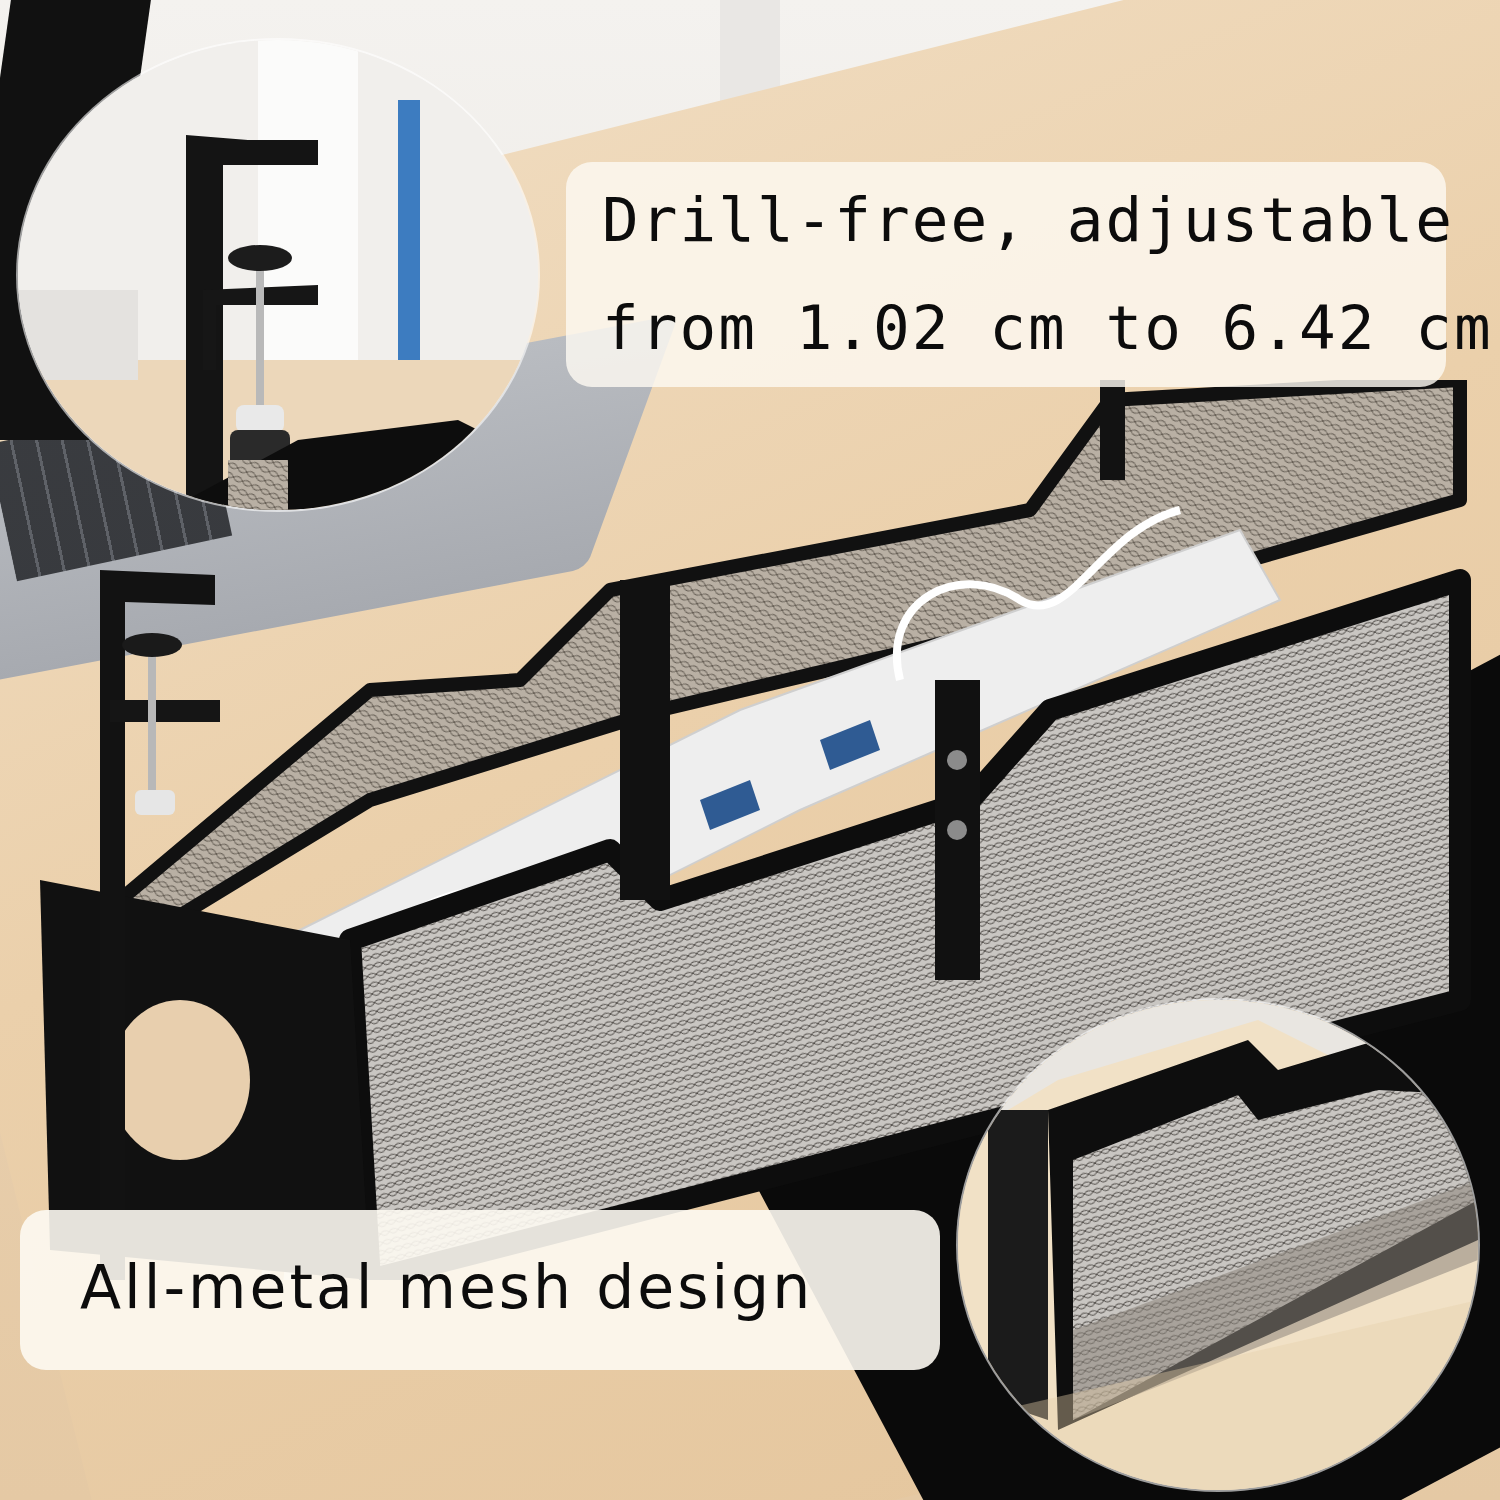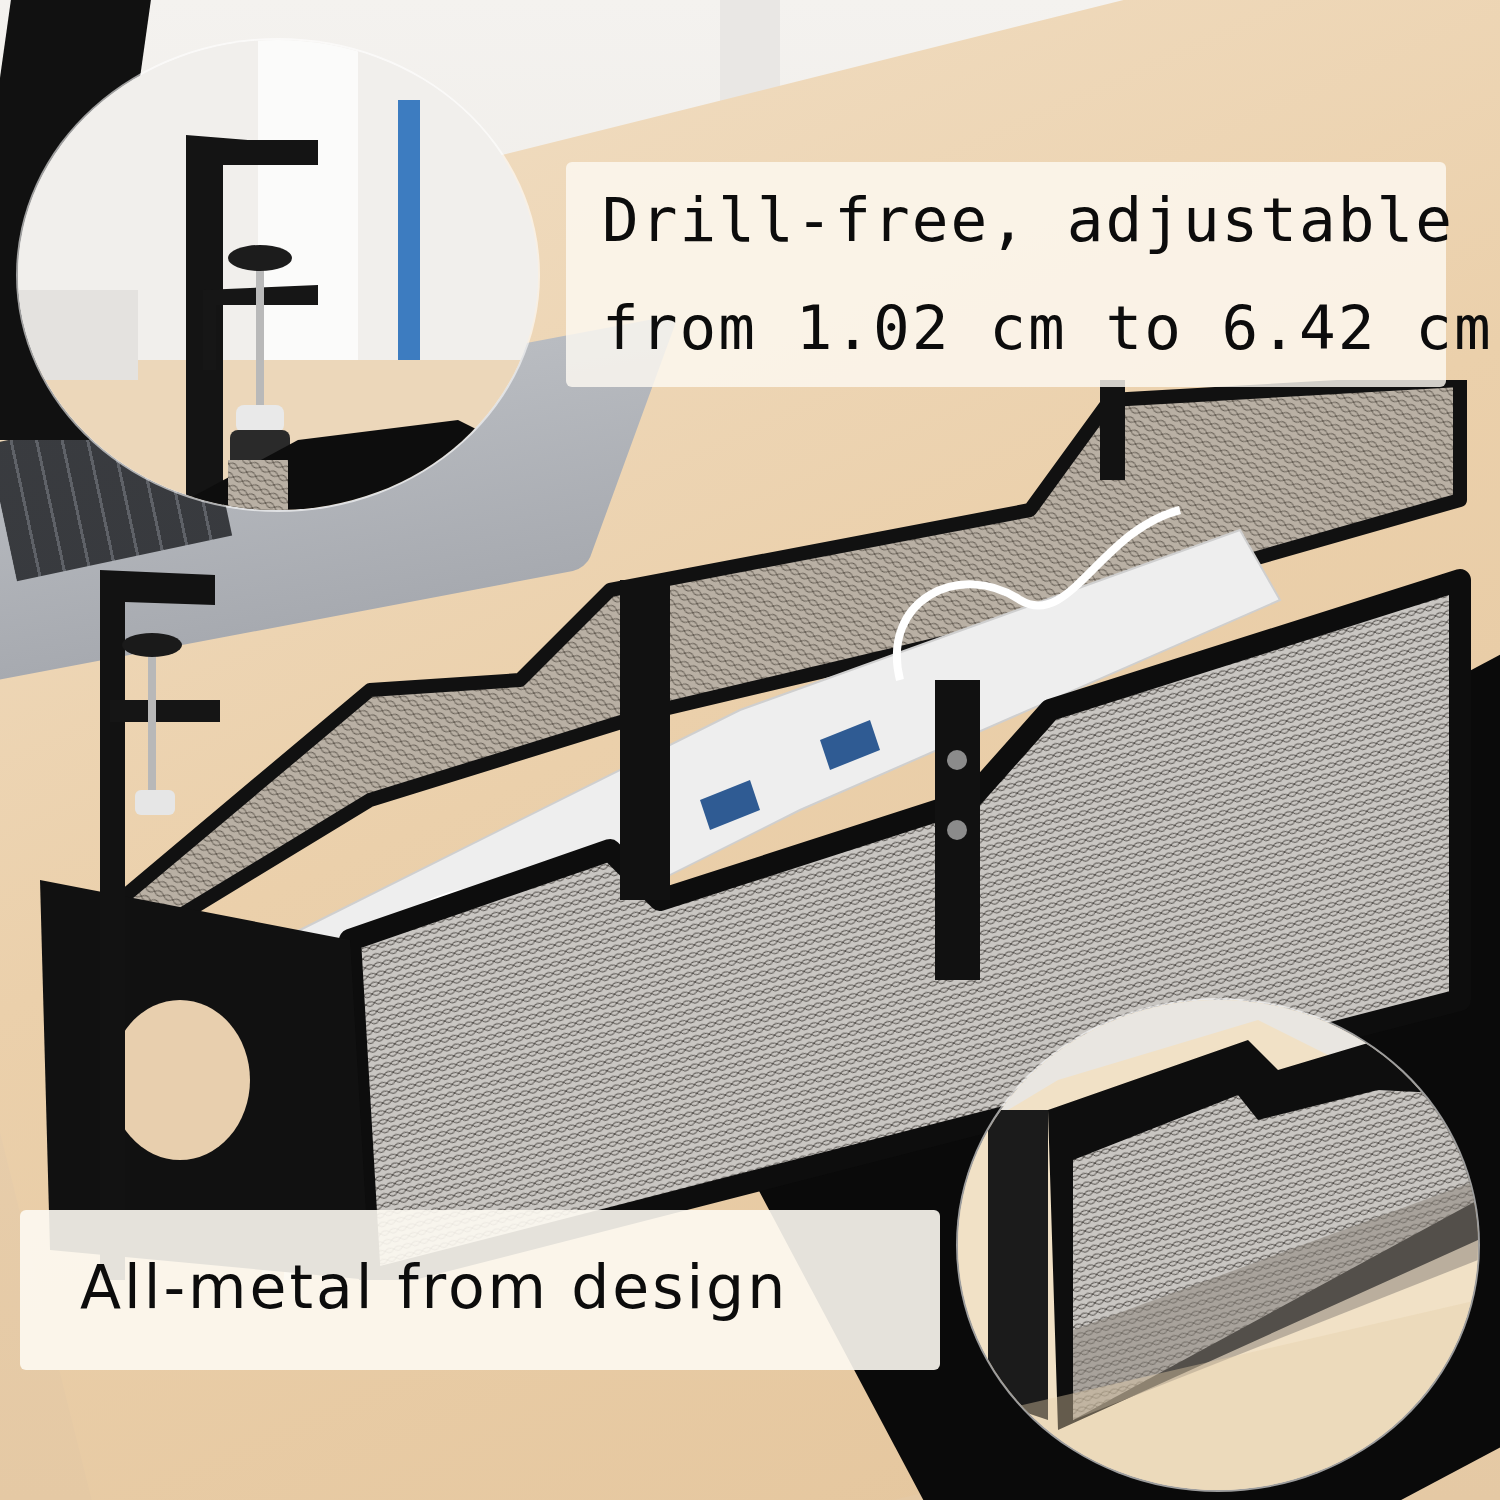--- a/index.html
+++ b/index.html
@@ -23,21 +23,21 @@
   
   .box { position: absolute; left: 40px; top: 380px; width: 1470px; height: 900px; }
   .box svg { width: 100%; height: 100%; }
 
   
   .circle { position: absolute; border-radius: 50%; overflow: hidden; background: #f3f1ee; box-shadow: 0 0 0 2px rgba(255,255,255,0.6); }
   .circle-tl { left: 18px; top: 40px; width: 520px; height: 470px; }
   .circle-br { left: 958px; top: 1000px; width: 520px; height: 490px; background: #efdcc0; }
 
   
-  .callout { position: absolute; background: rgba(253,249,242,0.82); border-radius: 6px; color: #0c0c0c; }
+  .callout { position: absolute; background: rgba(253,249,242,0.82); border-radius: 26px; color: #0c0c0c; }
   .callout-top { left: 566px; top: 162px; width: 880px; height: 225px; }
   .callout-top .line { position: absolute; left: 36px; font-size: 61px; letter-spacing: 2px; white-space: nowrap; }
   .callout-top .l1 { top: 22px; }
   .callout-top .l2 { top: 130px; }
   .callout-bottom { left: 20px; top: 1210px; width: 920px; height: 160px; background: rgba(253,249,242,0.9); }
   .callout-bottom .line { position: absolute; left: 60px; top: 42px; font-family: "DejaVu Sans", sans-serif; font-size: 60px; letter-spacing: 3px; white-space: nowrap; }
 </style>
 </head>
 <body>
 
@@ -125,15 +125,15 @@
       <polygon points="115,330 520,180 520,260 115,420" fill="#8c857b" opacity="0.55"></polygon>
       <polygon points="0,420 520,300 520,490 0,490" fill="#e7cfa9" opacity="0.4"></polygon>
     </svg>
   </div>
 
   <div class="callout callout-top">
     <div class="line l1">Drill-free, adjustable</div>
     <div class="line l2">from 1.02 cm to 6.42 cm</div>
   </div>
   <div class="callout callout-bottom">
-    <div class="line">All-metal from design</div>
+    <div class="line">All-metal mesh design</div>
   </div>
 </div>
 
 </body></html>

